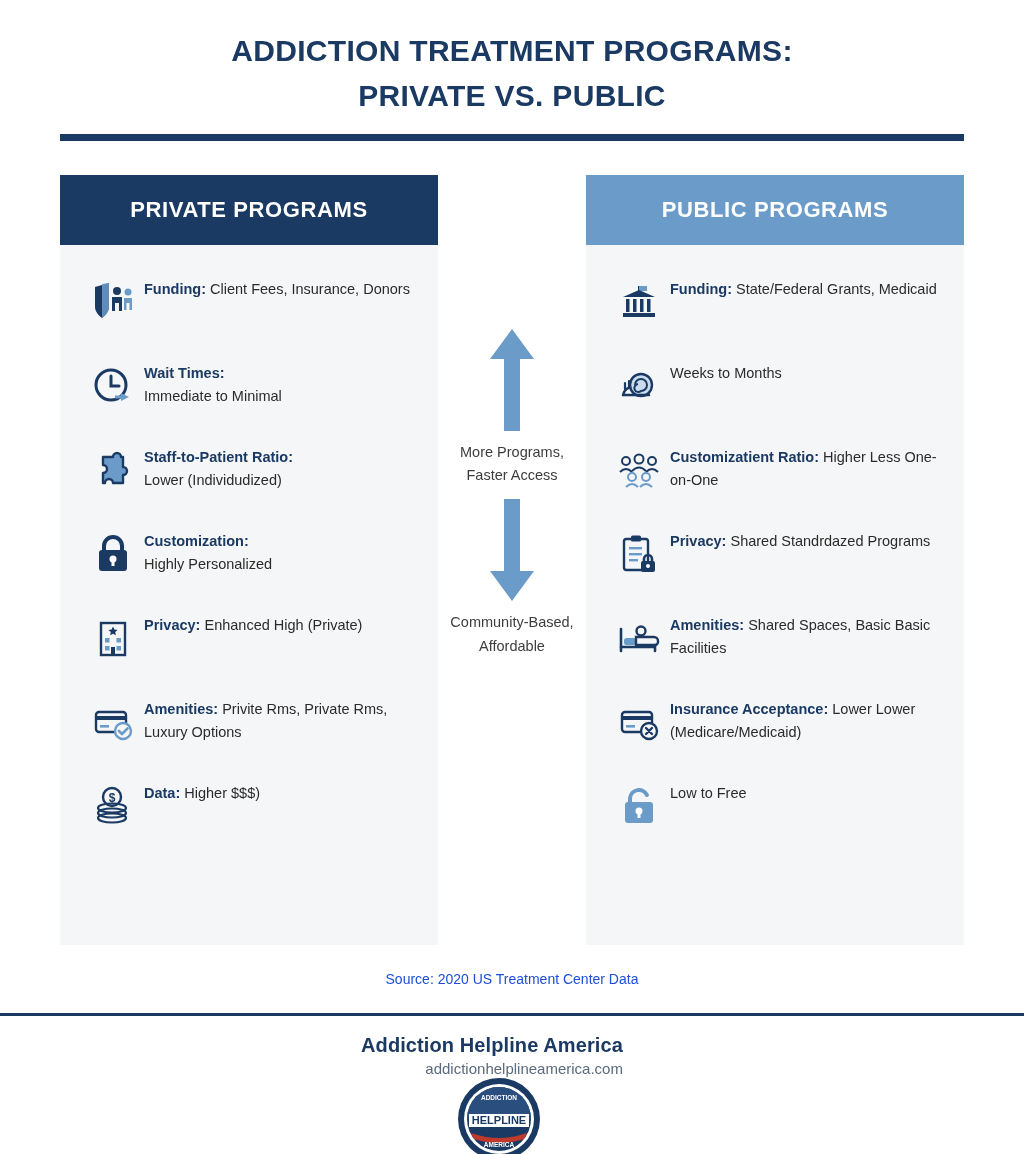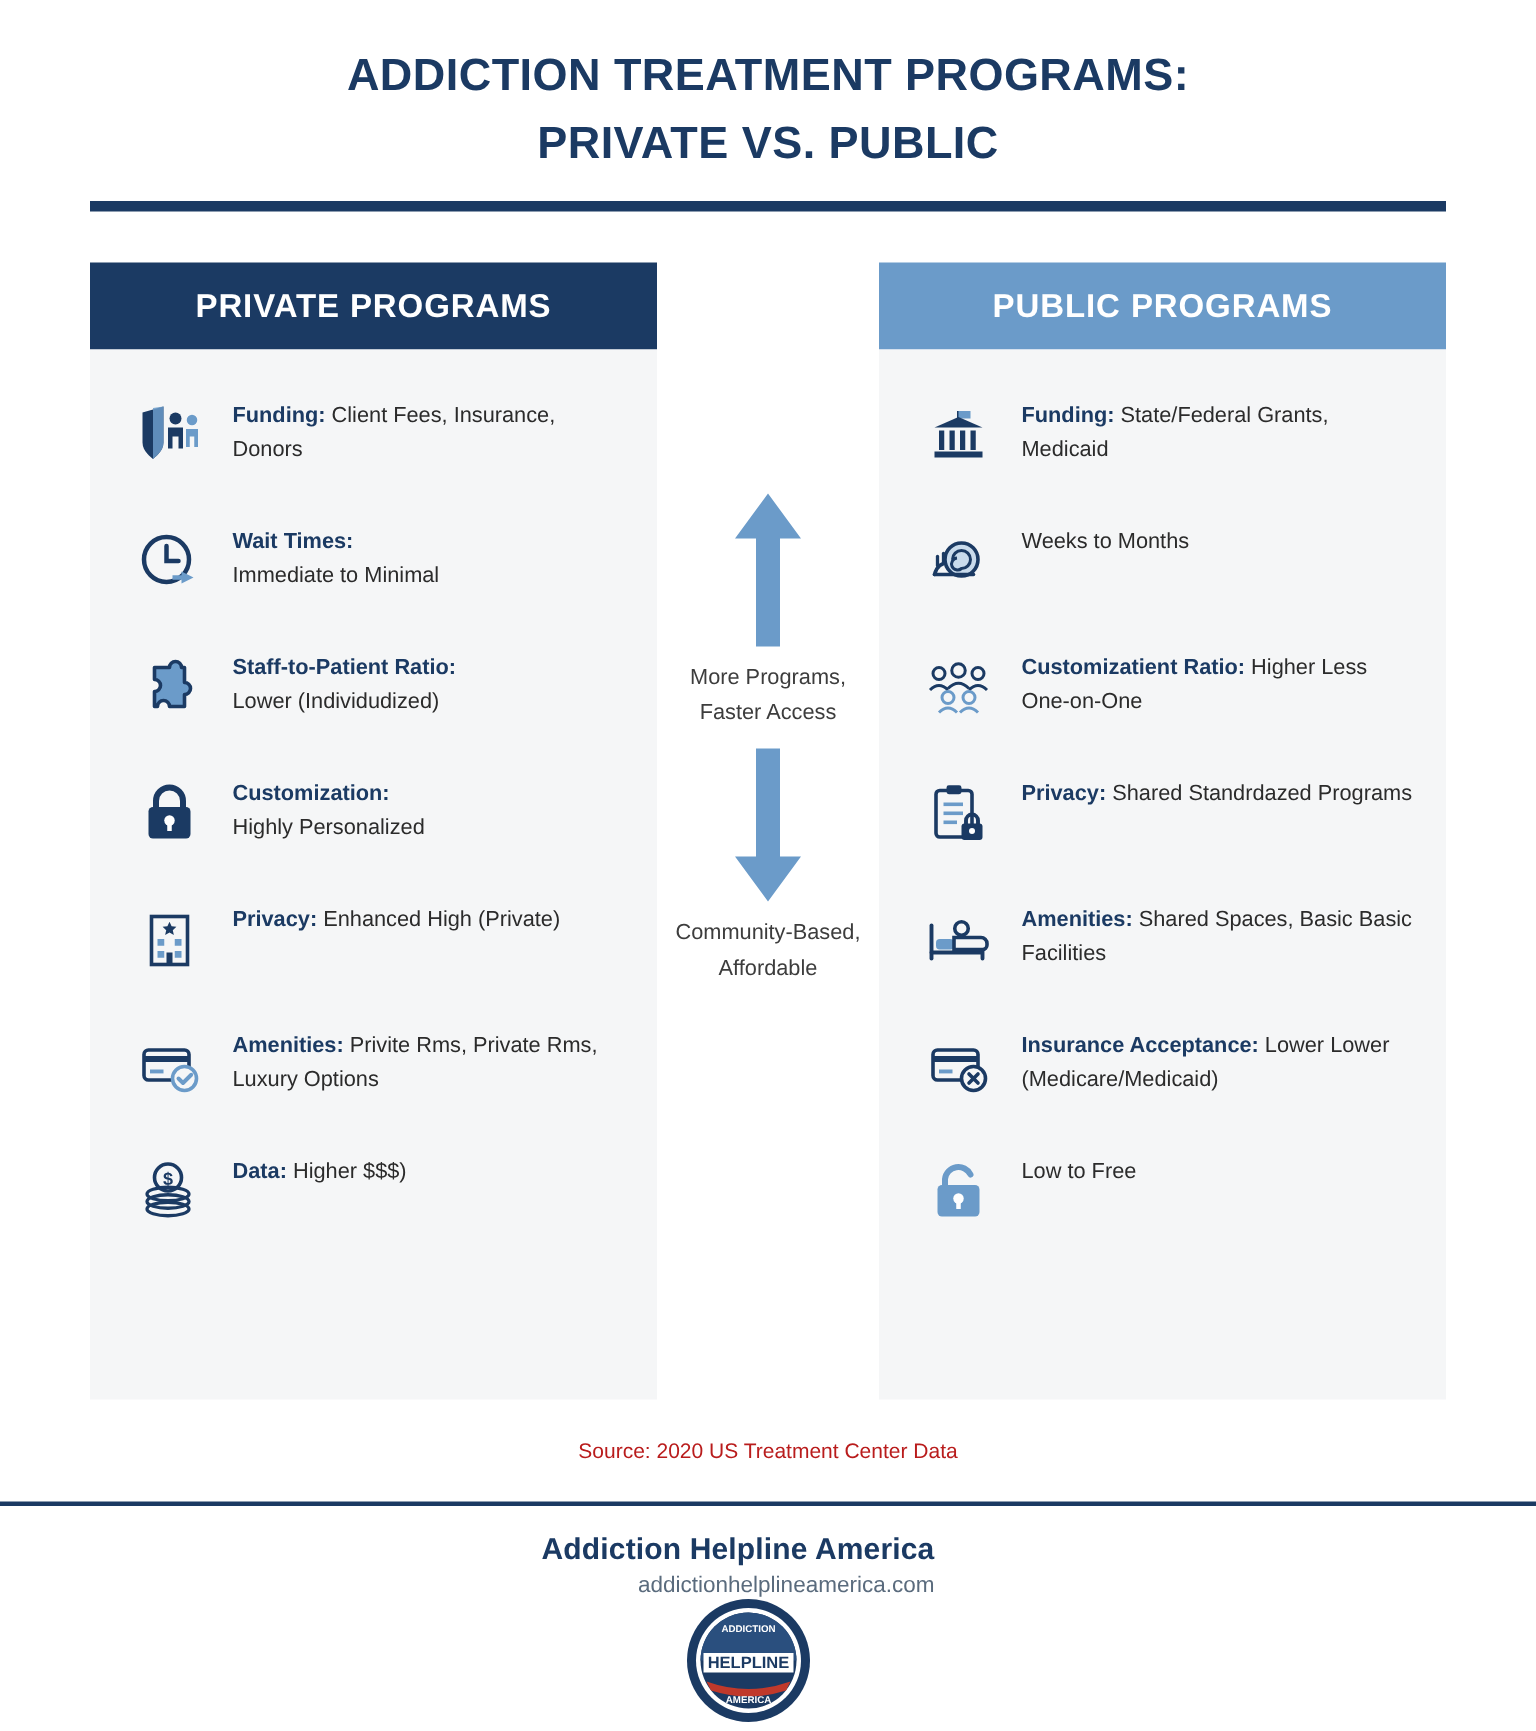--- a/index.html
+++ b/index.html
@@ -40,41 +40,40 @@
     position: relative;
     margin-top: 34px;
     display: flex;
     justify-content: space-between;
     padding: 0 60px;
   }
   .col {
     width: 378px;
   }
   .col-header {
-    height: 58px;
+    height: 70px;
     display: flex;
     align-items: center;
     justify-content: center;
     color: #ffffff;
     font-size: 22px;
     font-weight: bold;
     letter-spacing: 0.6px;
   }
   .col-header.private { background: #1b3a63; }
   .col-header.public  { background: #6b9bc9; }
   .col-body {
     background: #f5f6f7;
     padding: 30px 22px 34px 22px;
     min-height: 700px;
   }
   .row {
     display: flex;
     align-items: flex-start;
     margin-bottom: 30px;
-    gap: 11px;
   }
   .row:last-child { margin-bottom: 0; }
   .row .icon {
     width: 62px;
     min-width: 62px;
     height: 54px;
     display: flex;
     align-items: center;
     justify-content: center;
   }
@@ -101,21 +100,21 @@
     color: #3d3d3d;
     margin: 6px 0 8px 0;
   }
   .arrow-svg { display: block; margin: 0 auto; }
 
   
   .source {
     margin-top: 26px;
     text-align: center;
     font-size: 14px;
-    color: #b91c1c;
+    color: #1d4ed8;
   }
 
   
   .footer-rule {
     margin-top: 26px;
     width: 100%;
     height: 3px;
     background: #1b3a63;
   }
   .footer {

